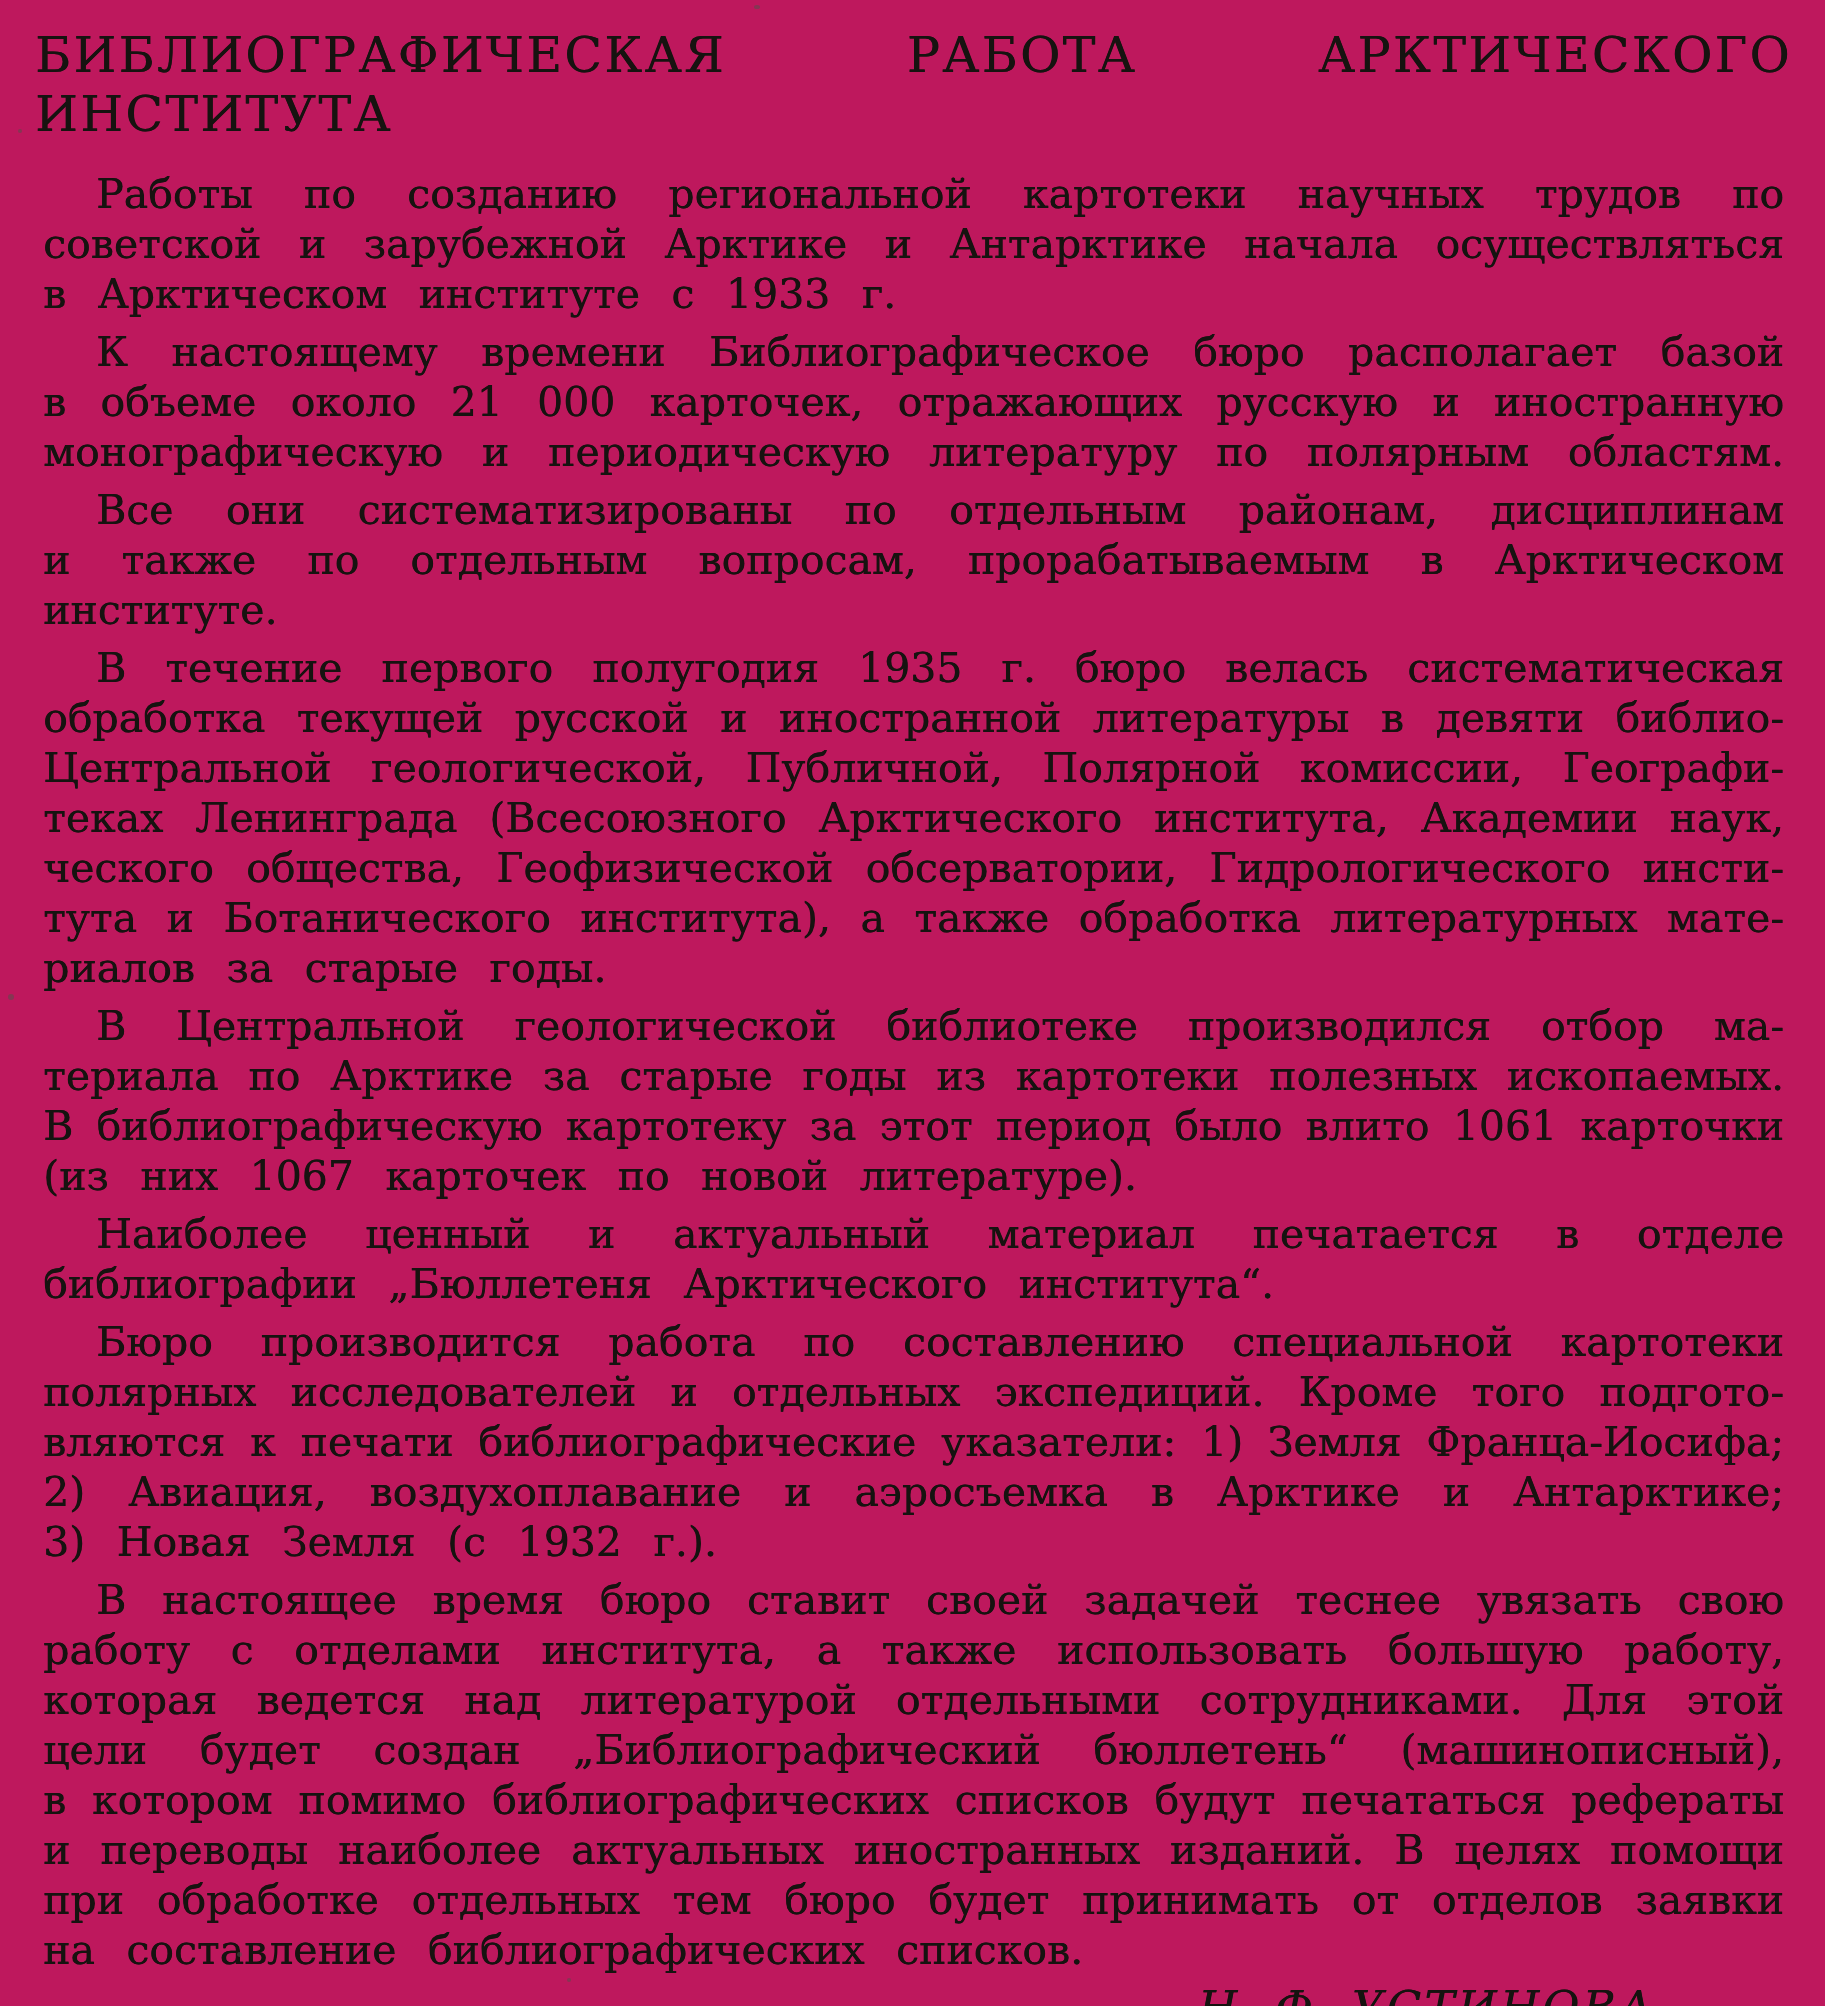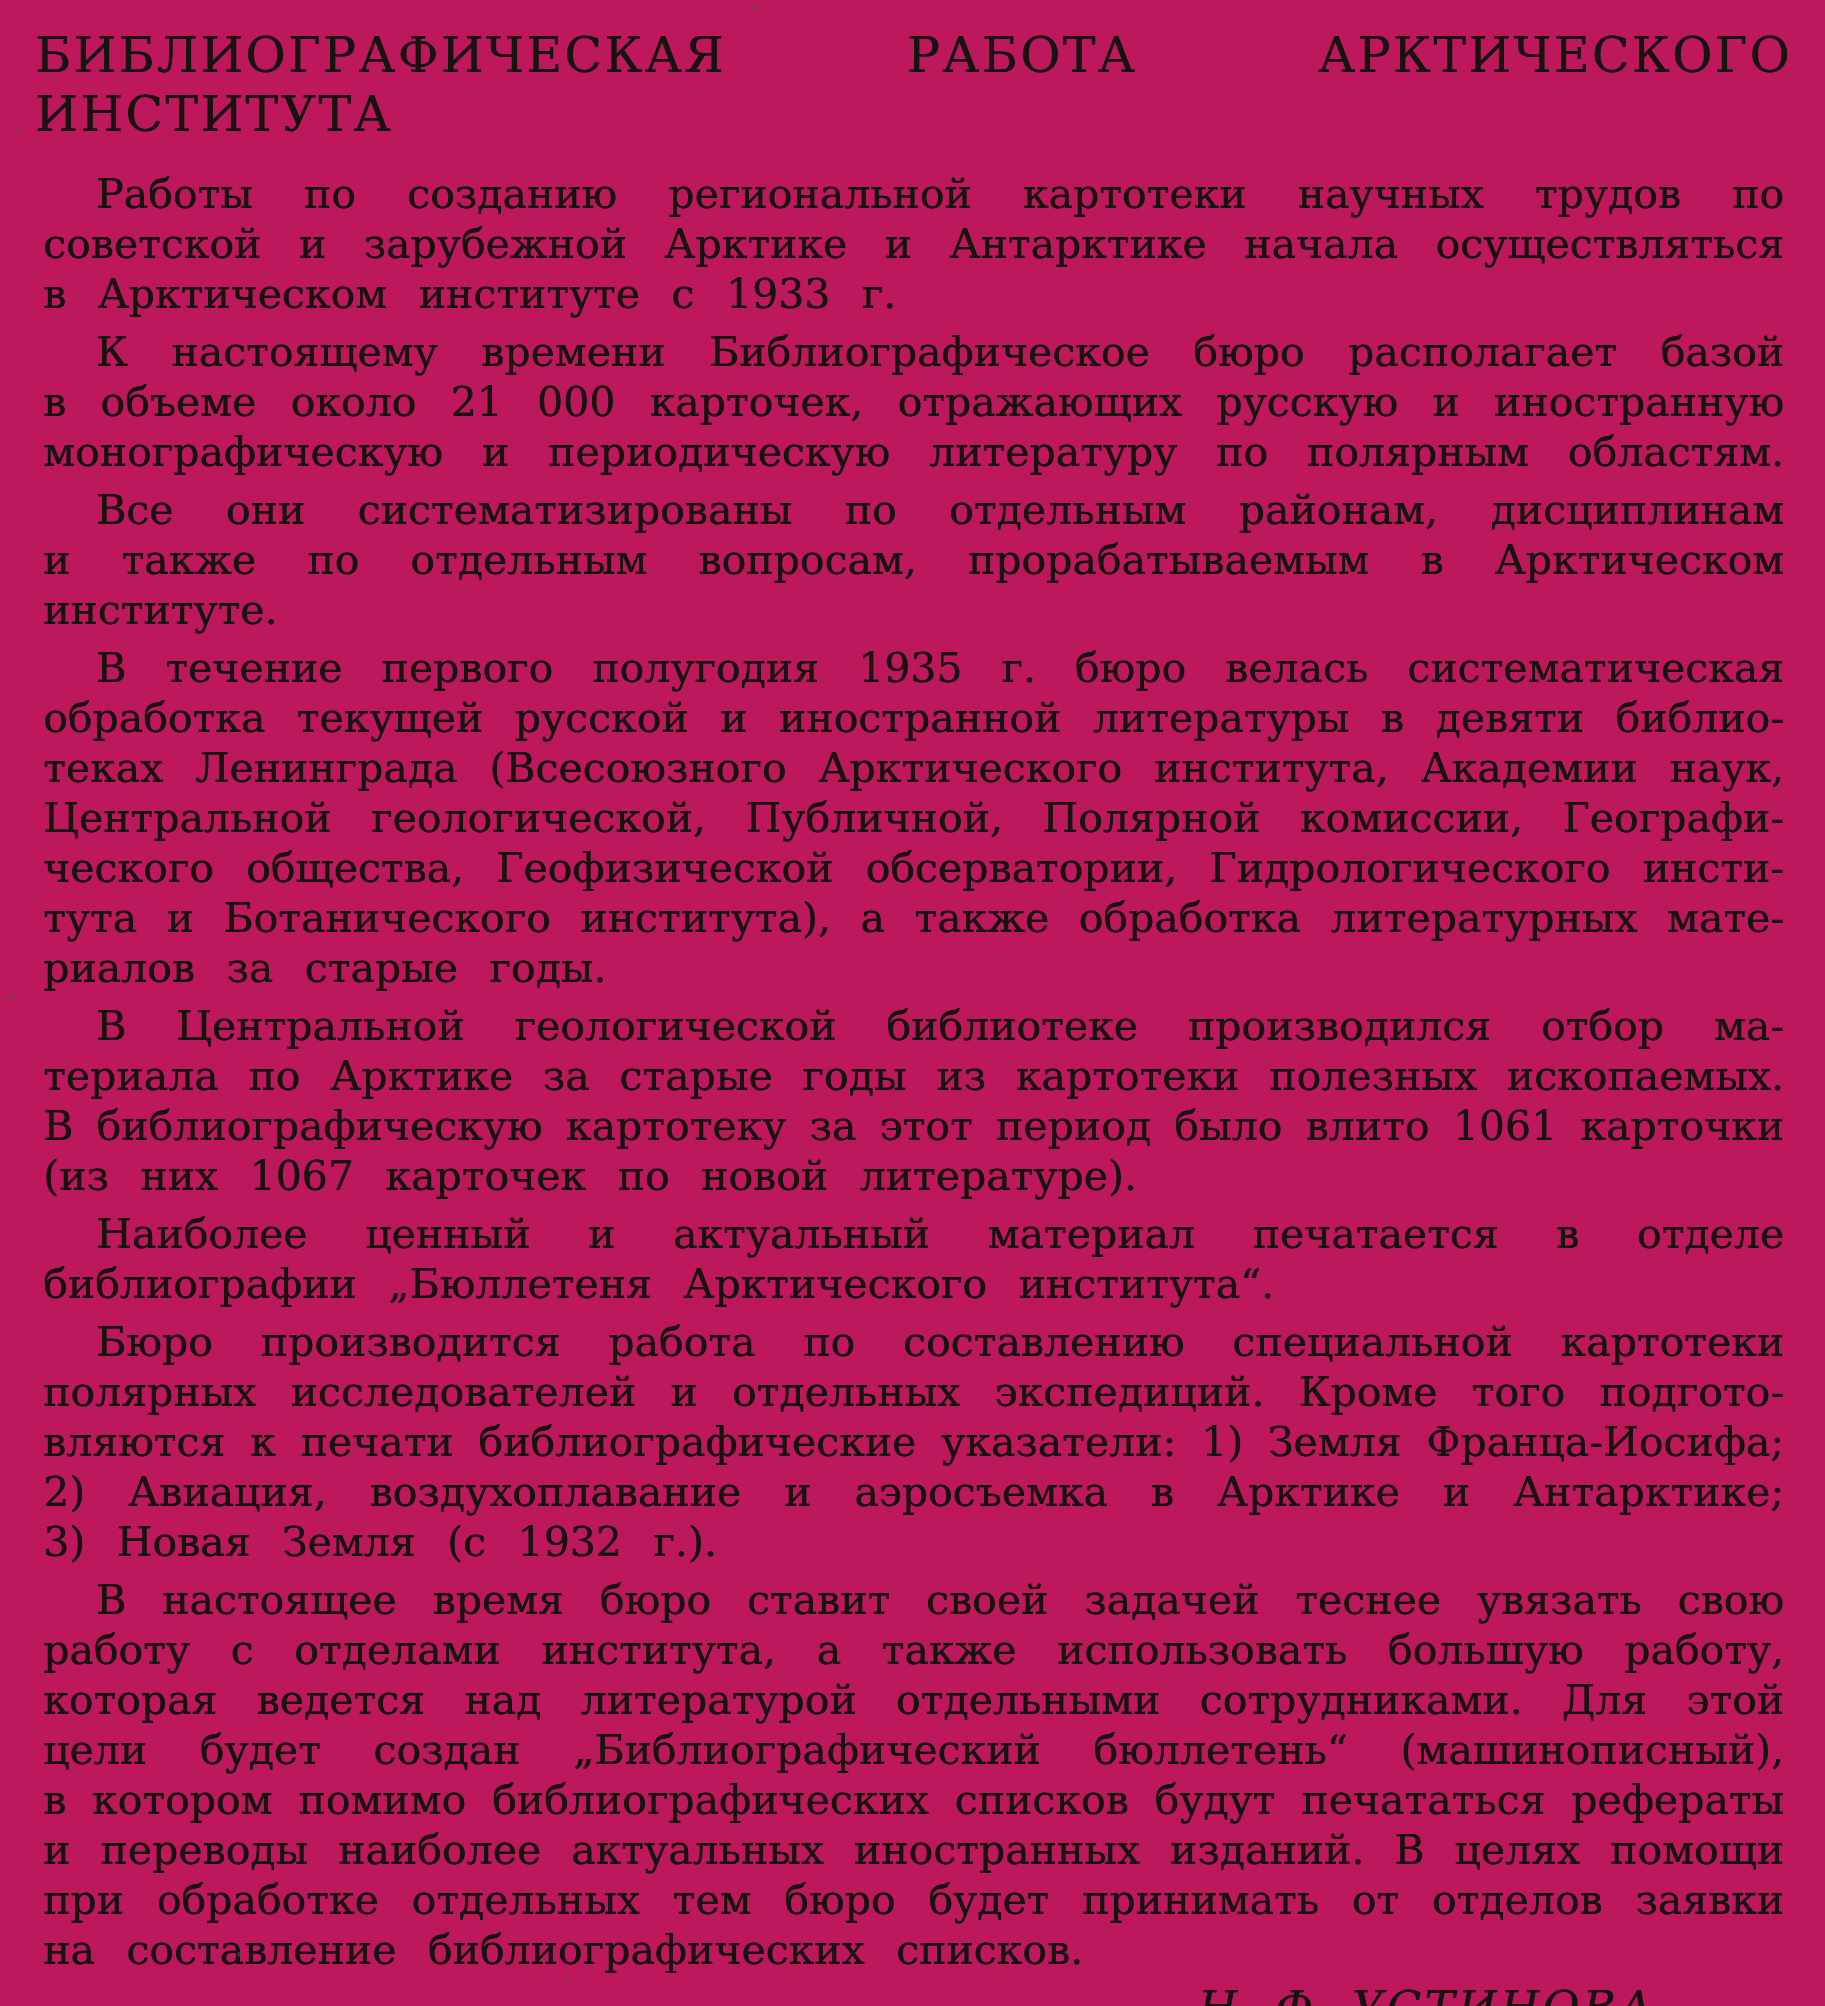--- a/index.html
+++ b/index.html
@@ -78,22 +78,22 @@
 
   <div class="para">
     <div class="ln first">Все они систематизированы по отдельным районам, дисциплинам</div>
     <div class="ln">и также по отдельным вопросам, прорабатываемым в Арктическом</div>
     <div class="ln end">институте.</div>
   </div>
 
   <div class="para">
     <div class="ln first">В течение первого полугодия 1935 г. бюро велась систематическая</div>
     <div class="ln">обработка текущей русской и иностранной литературы в девяти библио-</div>
+    <div class="ln">Центральной геологической, Публичной, Полярной комиссии, Географи-</div>
     <div class="ln">теках Ленинграда (Всесоюзного Арктического института, Академии наук,</div>
-    <div class="ln">Центральной геологической, Публичной, Полярной комиссии, Географи-</div>
     <div class="ln">ческого общества, Геофизической обсерватории, Гидрологического инсти-</div>
     <div class="ln">тута и Ботанического института), а также обработка литературных мате-</div>
     <div class="ln end">риалов за старые годы.</div>
   </div>
 
   <div class="para">
     <div class="ln first">В Центральной геологической библиотеке производился отбор ма-</div>
     <div class="ln">териала по Арктике за старые годы из картотеки полезных ископаемых.</div>
     <div class="ln">В библиографическую картотеку за этот период было влито 1061 карточки</div>
     <div class="ln end">(из них 1067 карточек по новой литературе).</div>

